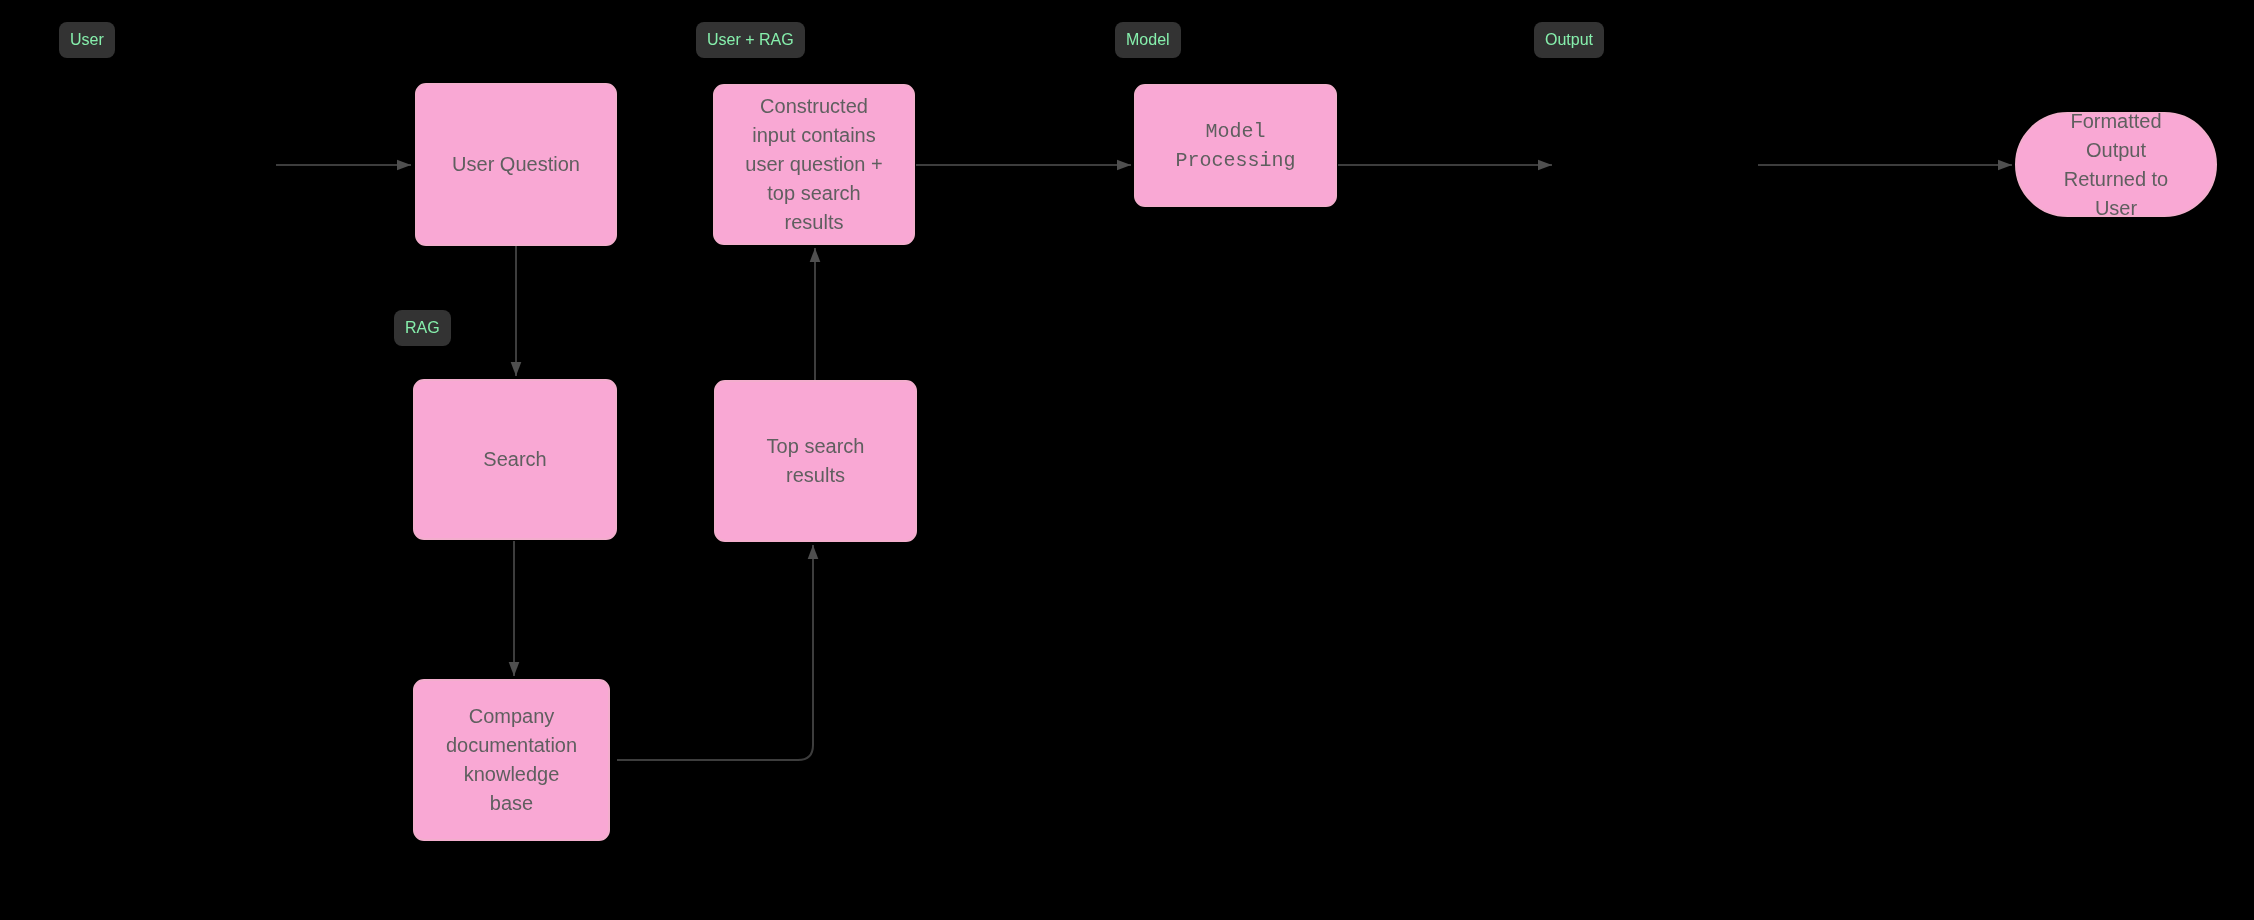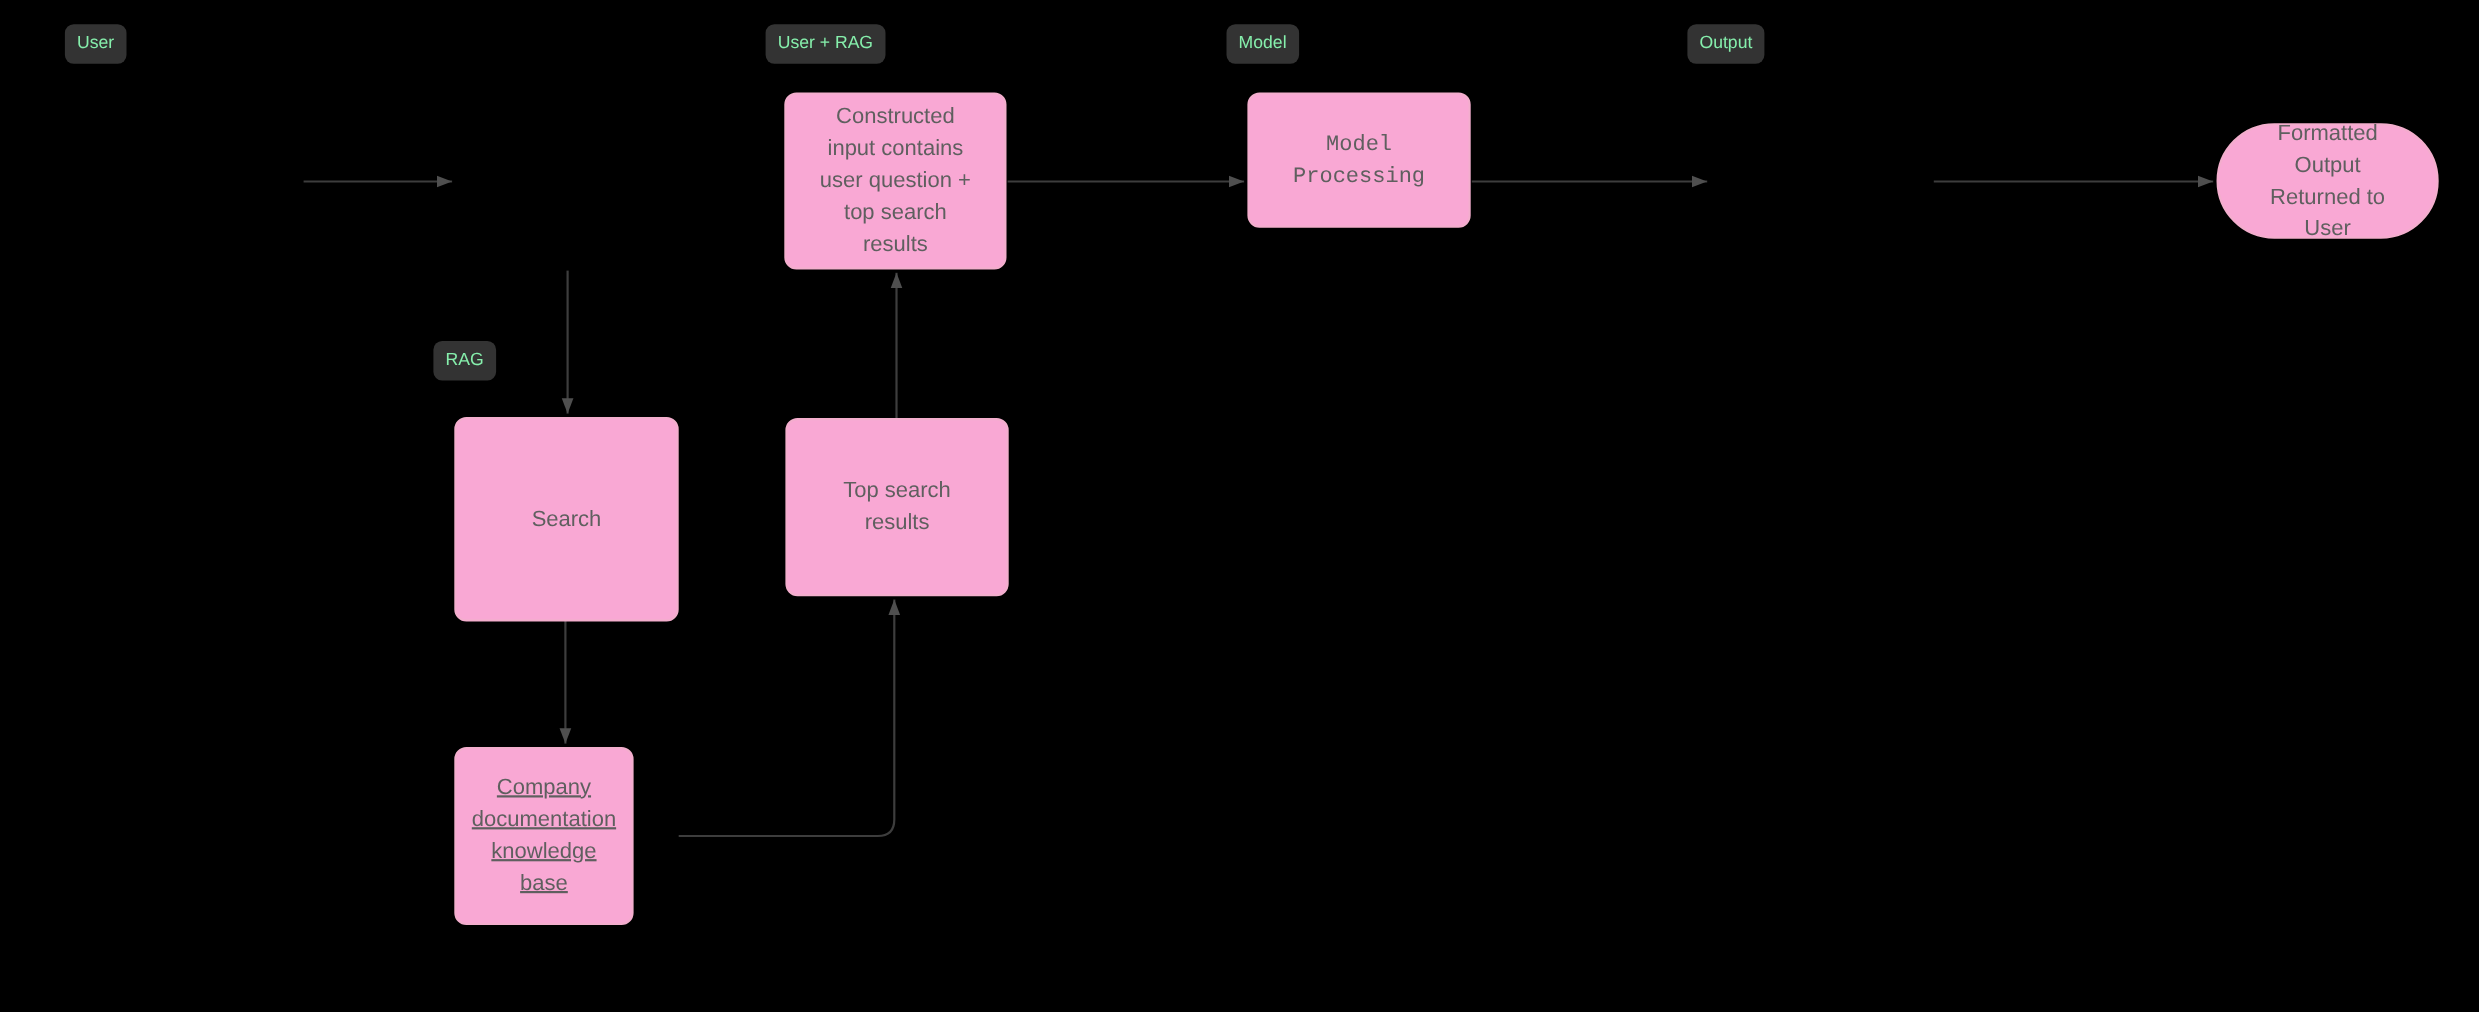--- a/index.html
+++ b/index.html
@@ -49,23 +49,23 @@
     z-index: 3;
     white-space: nowrap;
   }
   
   #n-app-interface     { left:   73px; top: 110px; width: 203px; height: 110px; padding: 0 22px; }
   #n-user-question     { left:  415px; top:  83px; width: 202px; height: 163px; padding: 0 20px; }
   #n-constructed-input { left:  713px; top:  84px; width: 202px; height: 161px; padding: 0 27px; }
   #n-model-processing  { left: 1134px; top:  84px; width: 203px; height: 123px; padding: 0 20px; font-family: Liberation Mono, monospace; }
   #n-postprocessing    { left: 1555px; top:  85px; width: 202px; height: 161px; padding: 0 20px; }
   #n-formatted-output  { left: 2015px; top: 112px; width: 202px; height: 105px; padding: 0 26px; }
-  #n-search            { left:  413px; top: 379px; width: 204px; height: 186px; padding: 0 20px; }
+  #n-search            { left:  413px; top: 379px; width: 204px; height: 161px; padding: 0 20px; }
   #n-top-search        { left:  714px; top: 380px; width: 203px; height: 162px; padding: 0 20px; }
-  #n-company-docs      { left:  413px; top: 679px; width: 163px; height: 162px; padding: 0 31px; text-decoration: underline; }
+  #n-company-docs      { left:  413px; top: 679px; width: 197px; height: 162px; padding: 0 31px; }
   
   #b-user     { left:   59px; top: 22px; }
   #b-user-rag { left:  696px; top: 22px; }
   #b-model    { left: 1115px; top: 22px; }
   #b-output   { left: 1534px; top: 22px; }
   #b-rag      { left:  394px; top: 310px; }
 </style>
 </head>
 <body>
 
@@ -89,20 +89,23 @@
     </g>
   </svg>
 
   <div class="badge" id="b-user">User</div>
   <div class="badge" id="b-user-rag">User + RAG</div>
   <div class="badge" id="b-model">Model</div>
   <div class="badge" id="b-output">Output</div>
   <div class="badge" id="b-rag">RAG</div>
 
 
+  <div class="node rect" id="n-user-question">
+    <span>User Question</span>
+  </div>
 
   <div class="node rect" id="n-constructed-input">
     <span>Constructed input contains user question + top search results</span>
   </div>
 
   <div class="node rect" id="n-model-processing">
     <span>Model Processing</span>
   </div>
 
 

